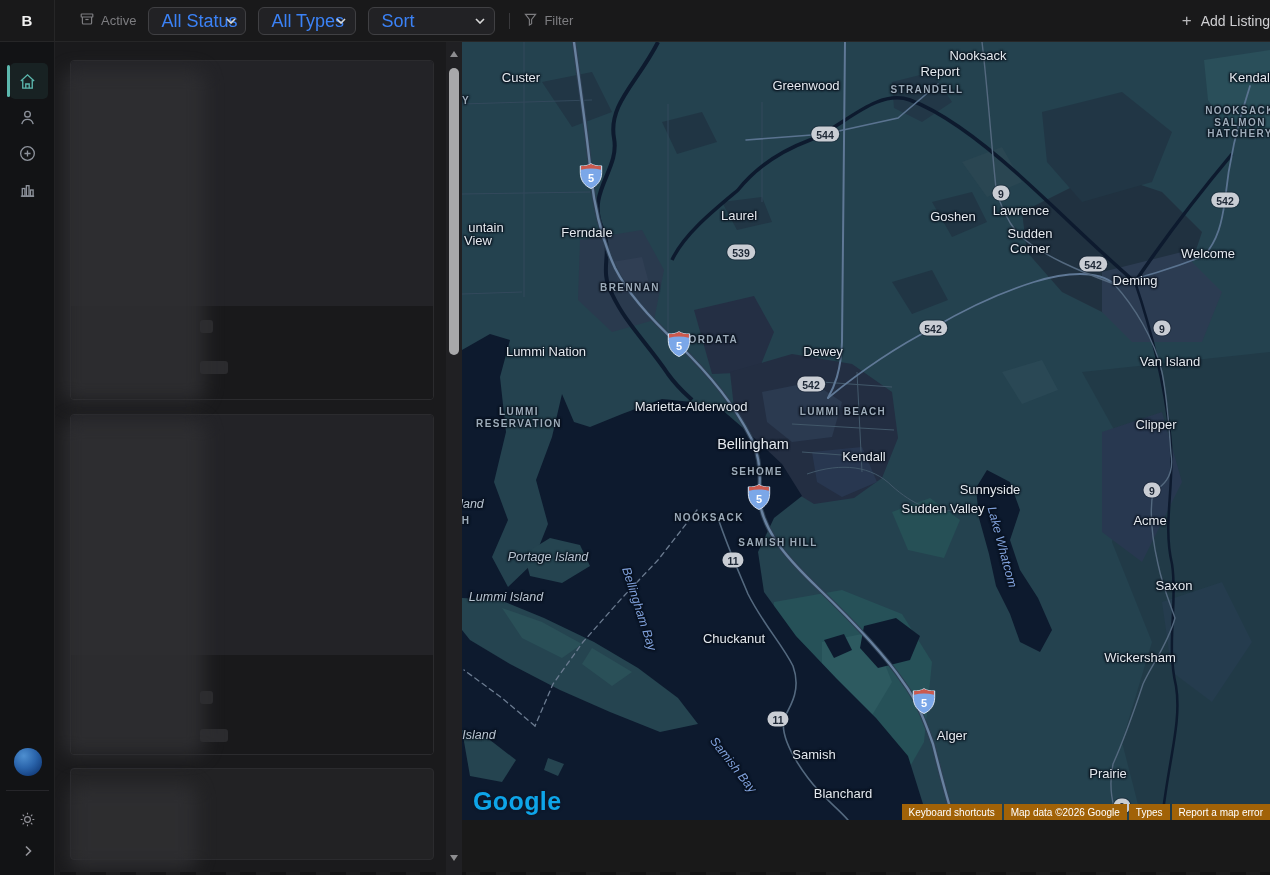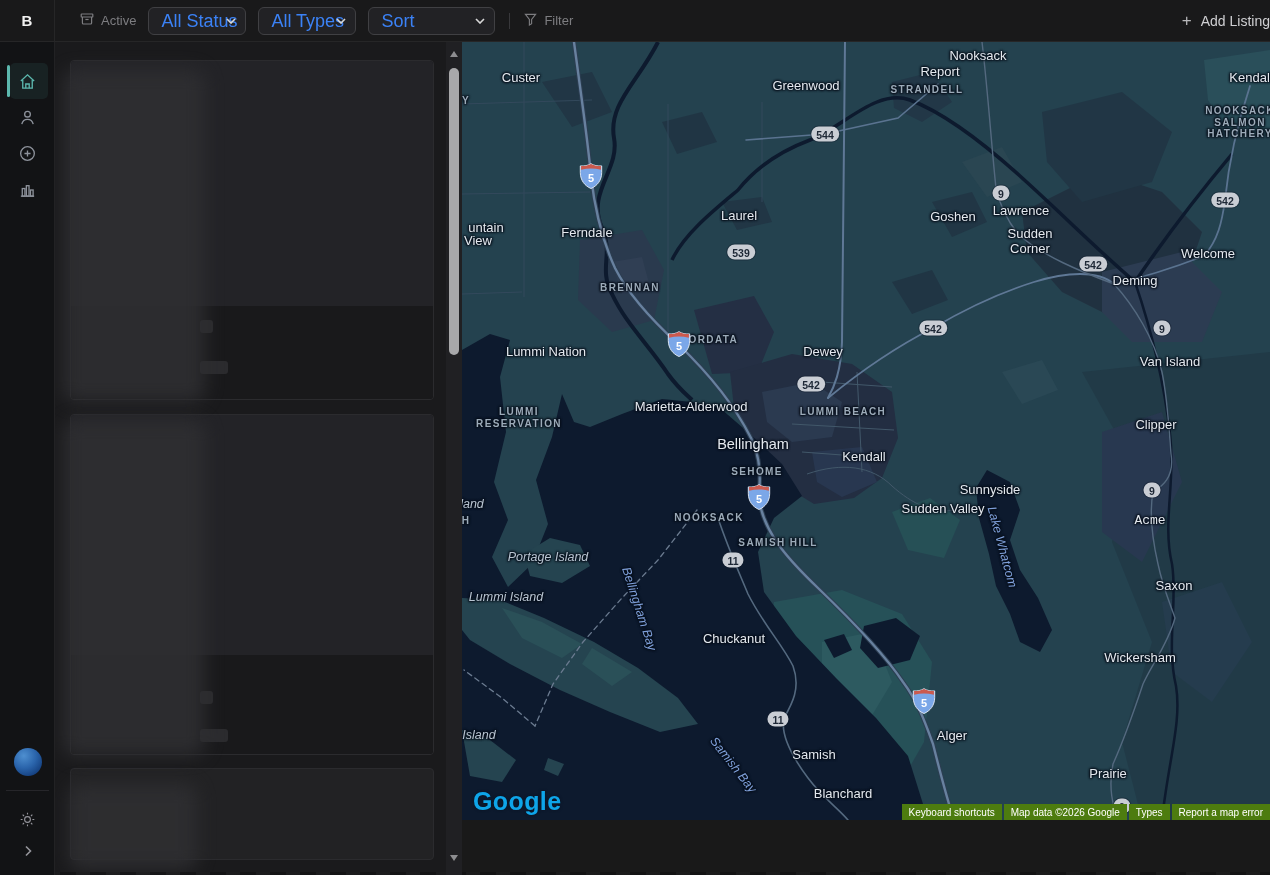--- a/index.html
+++ b/index.html
@@ -74,21 +74,21 @@
   .mlabel.area   { font-size:10px; font-weight:bold; letter-spacing:1.4px; color:#9cabb9; }
   .mlabel.island { font-size:12.5px; font-style:italic; color:#b8c4d1; }
   .mlabel.water  { font-size:12.5px; font-style:italic; color:#7fa0da; }
   .rbadge { position:absolute; transform:translate(-50%,-50%); background:#c9cdd4; color:#1d2735;
     font-size:10.5px; font-weight:bold; padding:1.5px 5px; border-radius:10px; min-width:17px; text-align:center;
     box-shadow:0 0 0 1px rgba(18,28,44,.45); }
   .shield { position:absolute; transform:translate(-50%,-50%); width:25px; height:27px; }
   #glogo { position:absolute; left:11px; bottom:4px; color:#0ea5e9; font-size:25px; font-weight:bold;
     letter-spacing:.4px; text-shadow:0 0 3px rgba(10,18,30,.8); }
   #map-attrib { position:absolute; right:0; bottom:0; display:flex; gap:2px; }
-  #map-attrib span { background:#4d7c0f; color:#ffffff; font-size:10px; padding:2.5px 7px; white-space:nowrap; }
+  #map-attrib span { background:#a16207; color:#ffffff; font-size:10px; padding:2.5px 7px; white-space:nowrap; }
 
   
   #below-map { position:absolute; left:462px; top:820px; width:808px; height:55px; background:#191919; }
   #bottom-ticks { position:absolute; left:0; top:872px; width:1270px; height:3px; opacity:.55;
     background:repeating-linear-gradient(90deg,#0e0e0f 0 16px,#1d1d1e 16px 30px); }
 </style>
 </head>
 <body>
 
 <div id="topbar">
@@ -335,21 +335,21 @@
       <div class="mlabel city" style="left: 673px; top: 239px;">Deming</div>
       <div class="mlabel city" style="left: 84px; top: 310px;">Lummi Nation</div>
       <div class="mlabel city" style="left: 361px; top: 310px;">Dewey</div>
       <div class="mlabel city" style="left: 708px; top: 320px;">Van Island</div>
       <div class="mlabel city" style="left: 229px; top: 365px;">Marietta-Alderwood</div>
       <div class="mlabel city" style="left: 694px; top: 383px;">Clipper</div>
       <div class="mlabel city big" style="left: 291px; top: 402px;">Bellingham</div>
       <div class="mlabel city" style="left: 402px; top: 415px;">Kendall</div>
       <div class="mlabel city" style="left: 528px; top: 448px;">Sunnyside</div>
       <div class="mlabel city" style="left: 481px; top: 467px;">Sudden Valley</div>
-      <div class="mlabel city" style="left: 688px; top: 479px; font-family: Liberation Mono, monospace;">Acme</div>
+      <div class="mlabel city" style="left: 688px; top: 479px;">Acme</div>
       <div class="mlabel city" style="left: 712px; top: 544px;">Saxon</div>
       <div class="mlabel city" style="left: 272px; top: 597px;">Chuckanut</div>
       <div class="mlabel city" style="left: 678px; top: 616px;">Wickersham</div>
       <div class="mlabel city" style="left: 352px; top: 713px;">Samish</div>
       <div class="mlabel city" style="left: 490px; top: 694px;">Alger</div>
       <div class="mlabel city" style="left: 646px; top: 732px;">Prairie</div>
       <div class="mlabel city" style="left: 381px; top: 752px;">Blanchard</div>
       <div class="mlabel city" style="left: 24px; top: 186px;">untain</div>
       <div class="mlabel city" style="left: 16px; top: 199px;">View</div>
       <div class="mlabel area" style="left: 4px; top: 59px;">Y</div>

